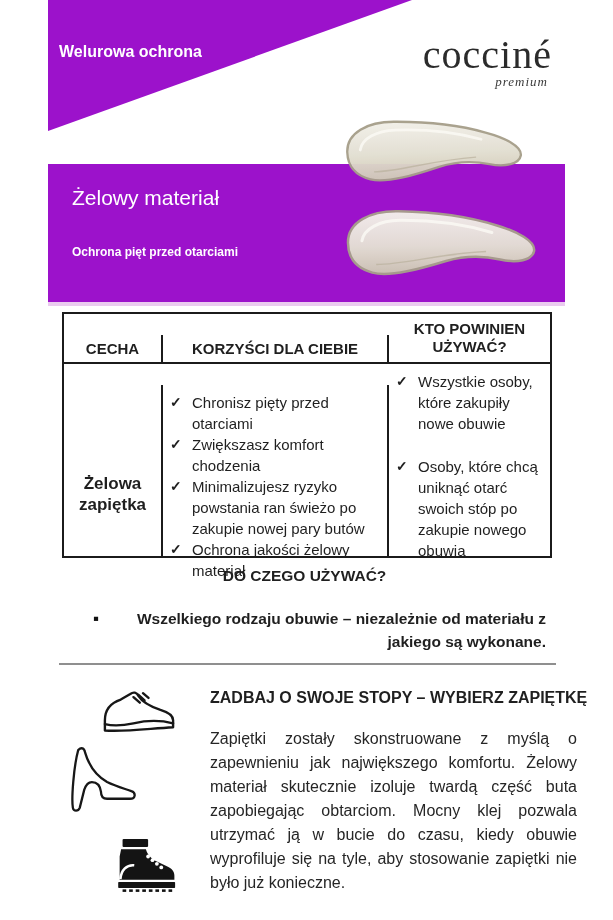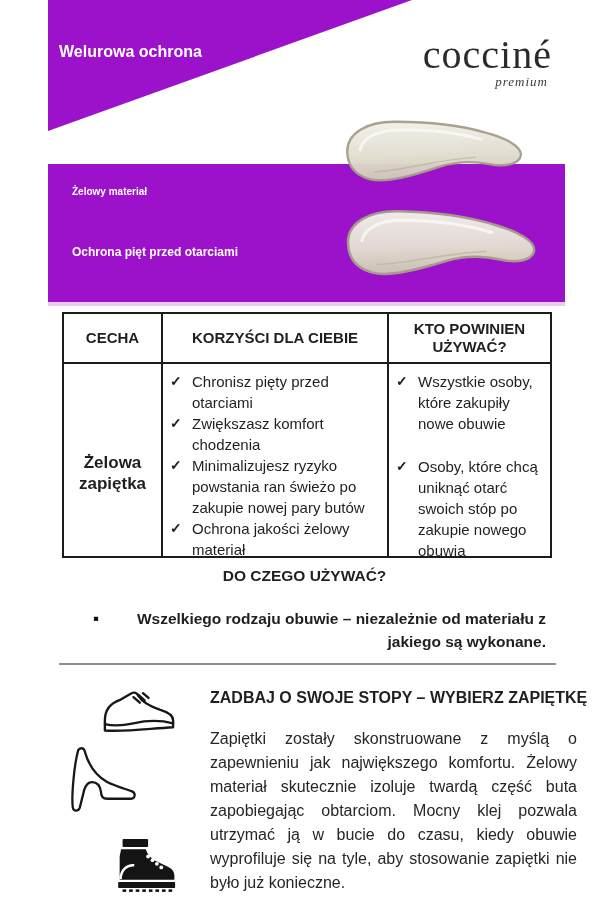--- a/index.html
+++ b/index.html
@@ -14,31 +14,31 @@
   .subtitle{position:absolute;left:59px;top:43px;font-size:16px;font-weight:bold;color:#fff;white-space:nowrap;}
   .logo{position:absolute;left:392px;top:34px;width:160px;text-align:right;}
   .logo-name{font-family:"Liberation Serif",serif;font-size:40px;font-weight:400;color:#2b2b2b;
       line-height:1.05;letter-spacing:1px;}
   .logo-tag{font-family:"Liberation Serif",serif;font-style:italic;font-size:13px;color:#3a3a3a;
       padding-right:4px;margin-top:-2px;letter-spacing:1px;}
 
   
   .band{position:absolute;left:48px;top:164px;width:517px;height:138px;background:#9C12CB;}
   .band-underline{position:absolute;left:48px;top:302px;width:517px;height:4px;background:#EACBEF;}
-  .band-text1{position:absolute;left:72px;top:186px;font-size:10px;font-weight:bold;color:#fff;text-align:center;}
+  .band-text1{position:absolute;left:72px;top:186px;font-size:21px;font-weight:normal;color:#fff;text-align:center;}
   .band-text2{position:absolute;left:72px;top:245px;font-size:12px;font-weight:bold;color:#fff;}
   .pad1{position:absolute;left:330px;top:112px;width:208px;height:82px;transform:rotate(-2deg);}
   .pad2{position:absolute;left:336px;top:202px;width:210px;height:88px;transform:rotate(-0.5deg);}
 
   
   .ftable{position:absolute;left:62px;top:312px;width:490px;box-sizing:border-box;
       border:2px solid #1b1b1b;display:grid;grid-template-columns:99px 226px 161px;grid-template-rows:50px 192px;}
   .cell{box-sizing:border-box;}
   .cb{border-bottom:2px solid #1b1b1b;}
-  .cr{border-right:2px solid #1b1b1b;}
+  .cr{border-right:2px solid #1b1b1b;margin-top:21px;}
   .th{display:flex;align-items:center;justify-content:center;text-align:center;
       font-weight:bold;font-size:15px;line-height:18px;}
   .feat{display:flex;justify-content:center;padding-top:88px;text-align:center;
       font-weight:bold;font-size:17px;line-height:21px;}
   .chk-list{margin:0;padding:7px 4px 0 7px;list-style:none;font-size:15px;line-height:21px;}
   .chk-list li{display:grid;grid-template-columns:22px 1fr;align-items:start;}
   .chk{font-weight:600;font-size:14px;}
   .gap-top{margin-top:22px;}
 
   

